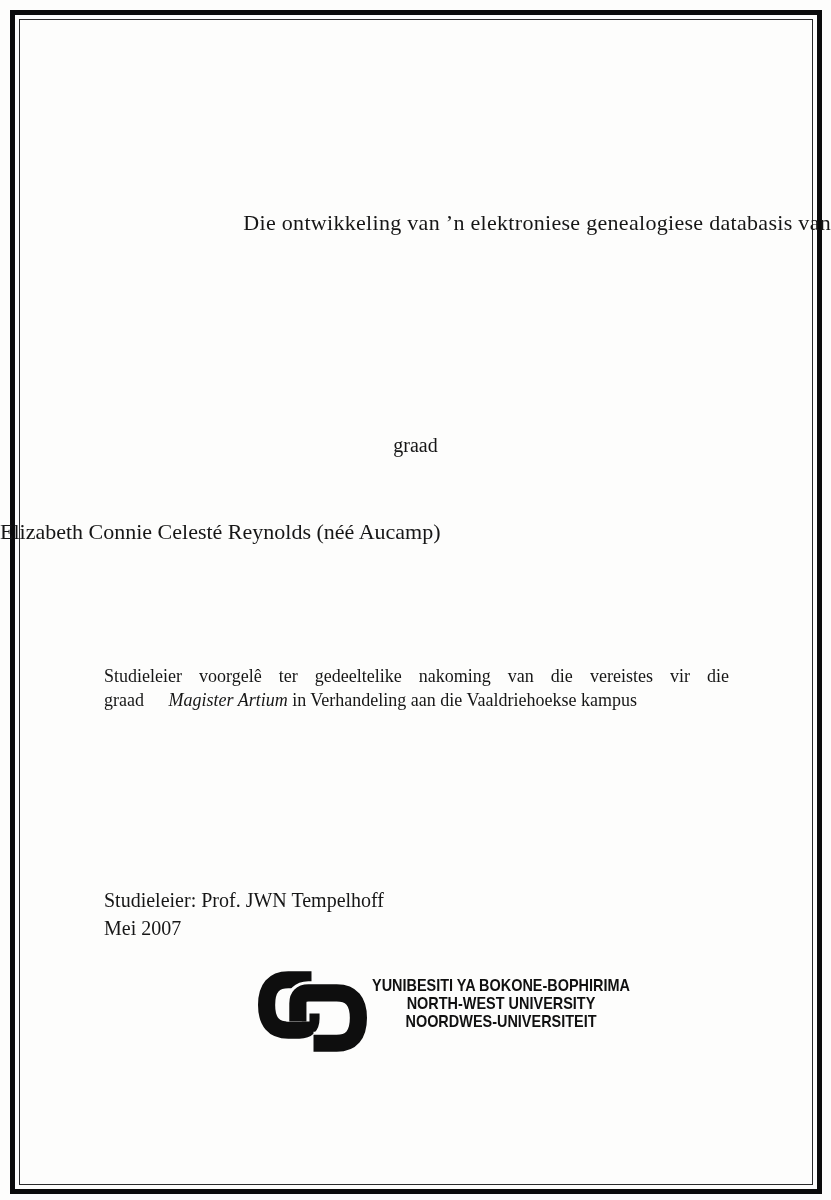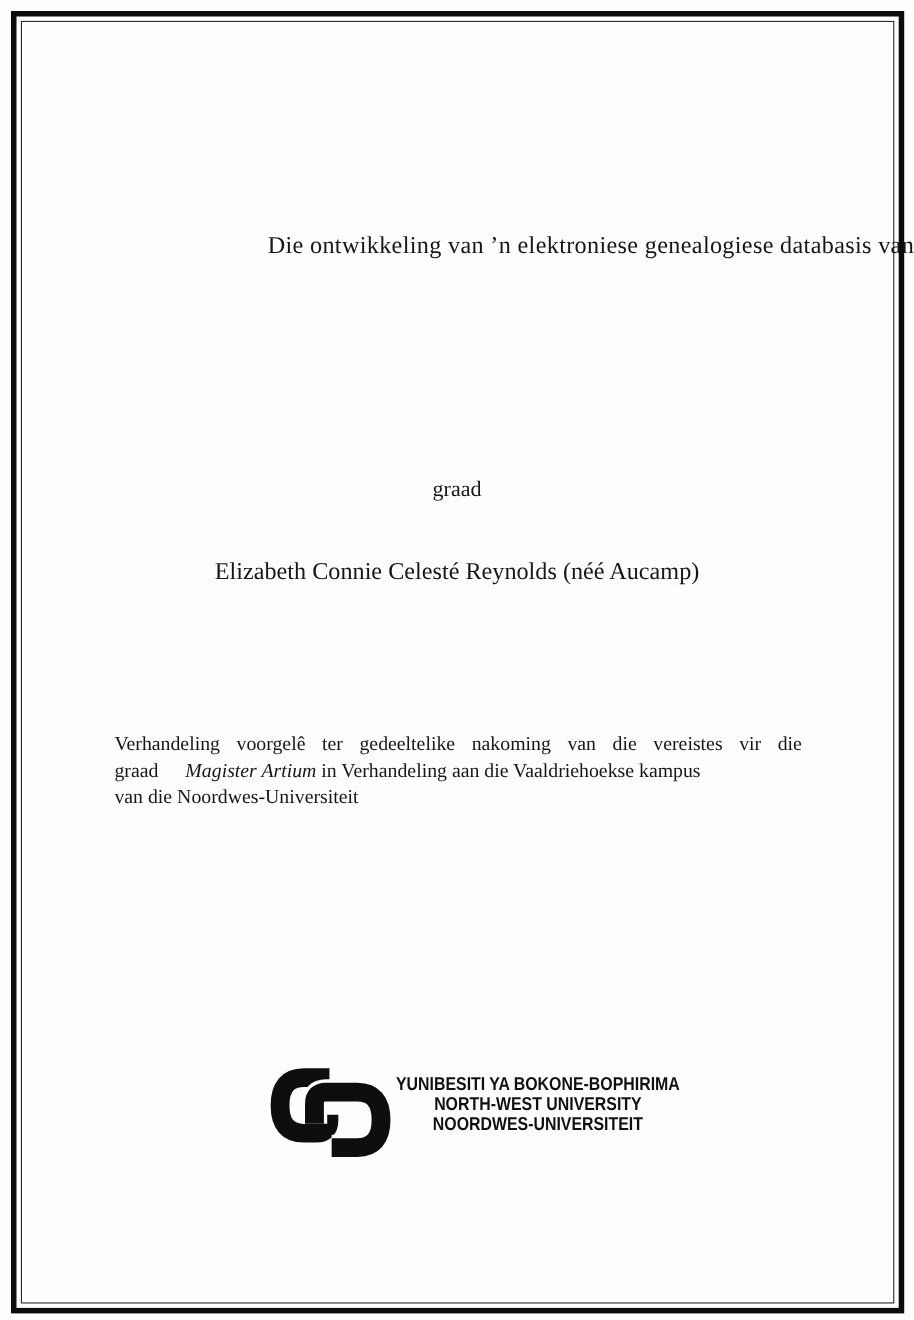--- a/index.html
+++ b/index.html
@@ -23,35 +23,35 @@
   .title{
     position:absolute;top:201px;left:0;width:831px;
     text-align:right;font-size:22px;line-height:43px;letter-spacing:0.3px;
   }
   .title div{white-space:nowrap;}
   .byline{
     position:absolute;top:434px;left:0;width:831px;
     text-align:center;font-size:20px;
   }
   .author{
-    position:absolute;top:506px;left:0;width:831px;
-    text-align:center;font-size:22px;
+    position:absolute;top:519px;left:0;width:831px;
+    font-size:22px;
   }
   .submission{
     position:absolute;top:664px;left:104px;width:625px;
     font-size:18px;line-height:24px;
   }
   .line-justify{text-align:justify;text-align-last:justify;}
   .it{font-style:italic;margin-left:20px;}
   .supervisor-block{
     position:absolute;top:886px;left:104px;
     font-size:20px;line-height:28px;
   }
   .logo{
-    position:absolute;top:970px;left:244px;
+    position:absolute;top:970px;left:256px;
     display:flex;align-items:flex-start;
   }
   .logo-mark{display:block;}
   .logo-text{
     margin-top:7px;margin-left:3px;
     font-family:"Liberation Sans", sans-serif;
     font-weight:700;font-size:17px;line-height:18px;
     text-align:center;white-space:nowrap;
     transform:scaleX(0.85);transform-origin:left top;
     color:#101010;
@@ -67,25 +67,28 @@
 
   <div class="title">
     <div>Die ontwikkeling van ’n elektroniese genealogiese databasis van</div>
   </div>
 
   <div class="byline">graad</div>
 
   <div class="author">Elizabeth Connie Celesté Reynolds (néé Aucamp)</div>
 
   <div class="submission">
-    <div class="line-justify">Verhandeling voorgelê ter gedeeltelike nakoming van die vereistes vir die</div>
+    <div class="line-justify">Studieleier voorgelê ter gedeeltelike nakoming van die vereistes vir die</div>
     <div><span>graad </span><span class="it">Magister Artium</span><span> in Verhandeling aan die Vaaldriehoekse kampus</span></div>
-    <div>van die Noordwes-Universiteit</div>
   </div>
 
+  <div class="supervisor-block">
+    <div>Studieleier: Prof. JWN Tempelhoff</div>
+    <div>Mei 2007</div>
+  </div>
 
   <div class="logo">
     <svg class="logo-mark" width="113" height="83" viewBox="0 0 112 82" xmlns="http://www.w3.org/2000/svg" aria-hidden="true">
 
       <path d="M55 9.5 H32 Q10.5 9.5 10.5 34.5 Q10.5 59.5 32 59.5 H43 Q54.5 59.5 54.5 48 V43" fill="none" stroke="#0e0e0e" stroke-width="17"></path>
 
       <path d="M57 72.5 H80 Q101.5 72.5 101.5 47.5 Q101.5 22.5 80 22.5 H52 Q41.5 22.5 41.5 33 V51" fill="none" stroke="#fdfdfc" stroke-width="23"></path>
 
       <path d="M57 72.5 H80 Q101.5 72.5 101.5 47.5 Q101.5 22.5 80 22.5 H52 Q41.5 22.5 41.5 33 V51" fill="none" stroke="#0e0e0e" stroke-width="17"></path>
     </svg>

